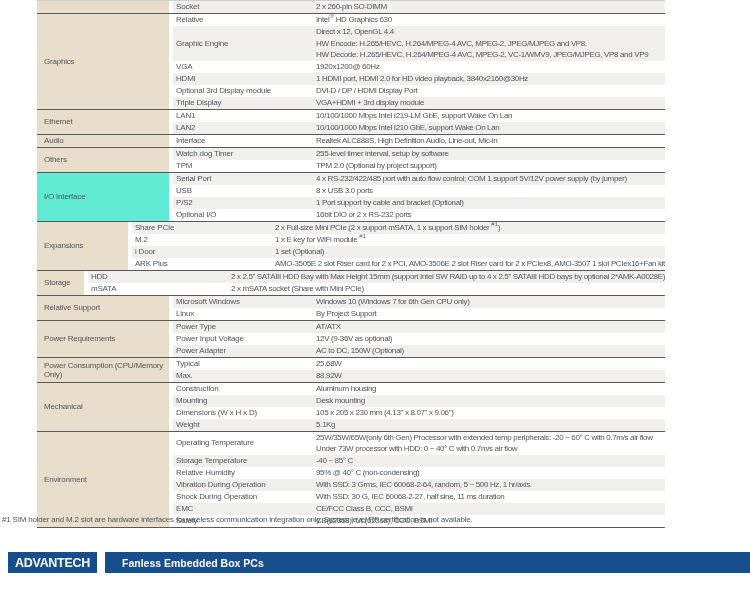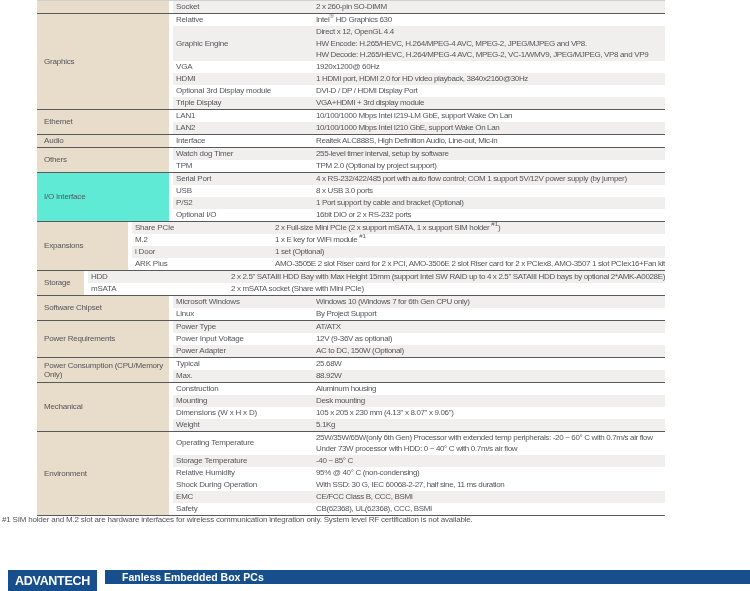--- a/index.html
+++ b/index.html
@@ -42,28 +42,28 @@
     font-size:8px;letter-spacing:-0.35px;line-height:11.5px;
     white-space:nowrap;
   }
   .val sup{font-size:6px;letter-spacing:0;line-height:0;}
   
   .footnote{
     position:absolute;top:515px;left:2px;right:8px;
     font-size:8px;letter-spacing:-0.2px;color:#55565a;
   }
   
-  .footer{position:absolute;top:552px;left:0;width:750px;height:21px;margin-top:18px;}
+  .footer{position:absolute;top:552px;left:0;width:750px;height:21px;}
   .logo{
     position:absolute;left:8px;top:0;width:89px;height:21px;
     display:flex;align-items:center;justify-content:center;
     color:#ffffff;font-weight:bold;font-size:12.5px;letter-spacing:-0.3px;
   }
   .series-bar{
-    position:absolute;left:105px;top:0;right:0;height:14px;
+    position:absolute;left:105px;top:0;right:0;height:21px;
     display:flex;align-items:center;
     color:#ffffff;font-weight:bold;font-size:10.5px;
     padding-left:17px;box-sizing:border-box;
   }
   .bottom-notes{
     position:absolute;top:582px;left:2px;right:2px;
     display:flex;justify-content:space-between;
     font-size:8px;letter-spacing:-0.2px;color:#77787b;margin-top:40px;
   }
 </style>
@@ -199,21 +199,21 @@
             <div class="lbl">HDD</div>
             <div class="val">2 x 2.5" SATAIII HDD Bay with Max Height 15mm (support Intel SW RAID up to 4 x 2.5" SATAIII HDD bays by optional 2*AMK-A0028E)</div>
           </div>
           <div class="row">
             <div class="lbl">mSATA</div>
             <div class="val">2 x mSATA socket (Share with Mini PCIe)</div>
           </div>
         </div>
       </div>
       <div class="section">
-        <div class="cat" style="background: rgb(232, 220, 203);">Software Chipset</div>
+        <div class="cat" style="background: rgb(232, 220, 203);">Relative Support</div>
         <div class="rows">
           <div class="row alt">
             <div class="lbl">Microsoft Windows</div>
             <div class="val">Windows 10 (Windows 7 for 6th Gen CPU only)</div>
           </div>
           <div class="row">
             <div class="lbl">Linux</div>
             <div class="val">By Project Support</div>
           </div>
         </div>
@@ -279,20 +279,24 @@
               <div>Under 73W processor with HDD: 0 ~ 40° C with 0.7m/s air flow</div>
             </div>
           </div>
           <div class="row alt">
             <div class="lbl">Storage Temperature</div>
             <div class="val">-40 ~ 85° C</div>
           </div>
           <div class="row">
             <div class="lbl">Relative Humidity</div>
             <div class="val">95% @ 40° C (non-condensing)</div>
+          </div>
+          <div class="row alt">
+            <div class="lbl">Vibration During Operation</div>
+            <div class="val">With SSD: 3 Grms, IEC 60068-2-64, random, 5 ~ 500 Hz, 1 hr/axis.</div>
           </div>
           <div class="row">
             <div class="lbl">Shock During Operation</div>
             <div class="val">With SSD: 30 G, IEC 60068-2-27, half sine, 11 ms duration</div>
           </div>
           <div class="row alt">
             <div class="lbl">EMC</div>
             <div class="val">CE/FCC Class B, CCC, BSMI</div>
           </div>
           <div class="row">

